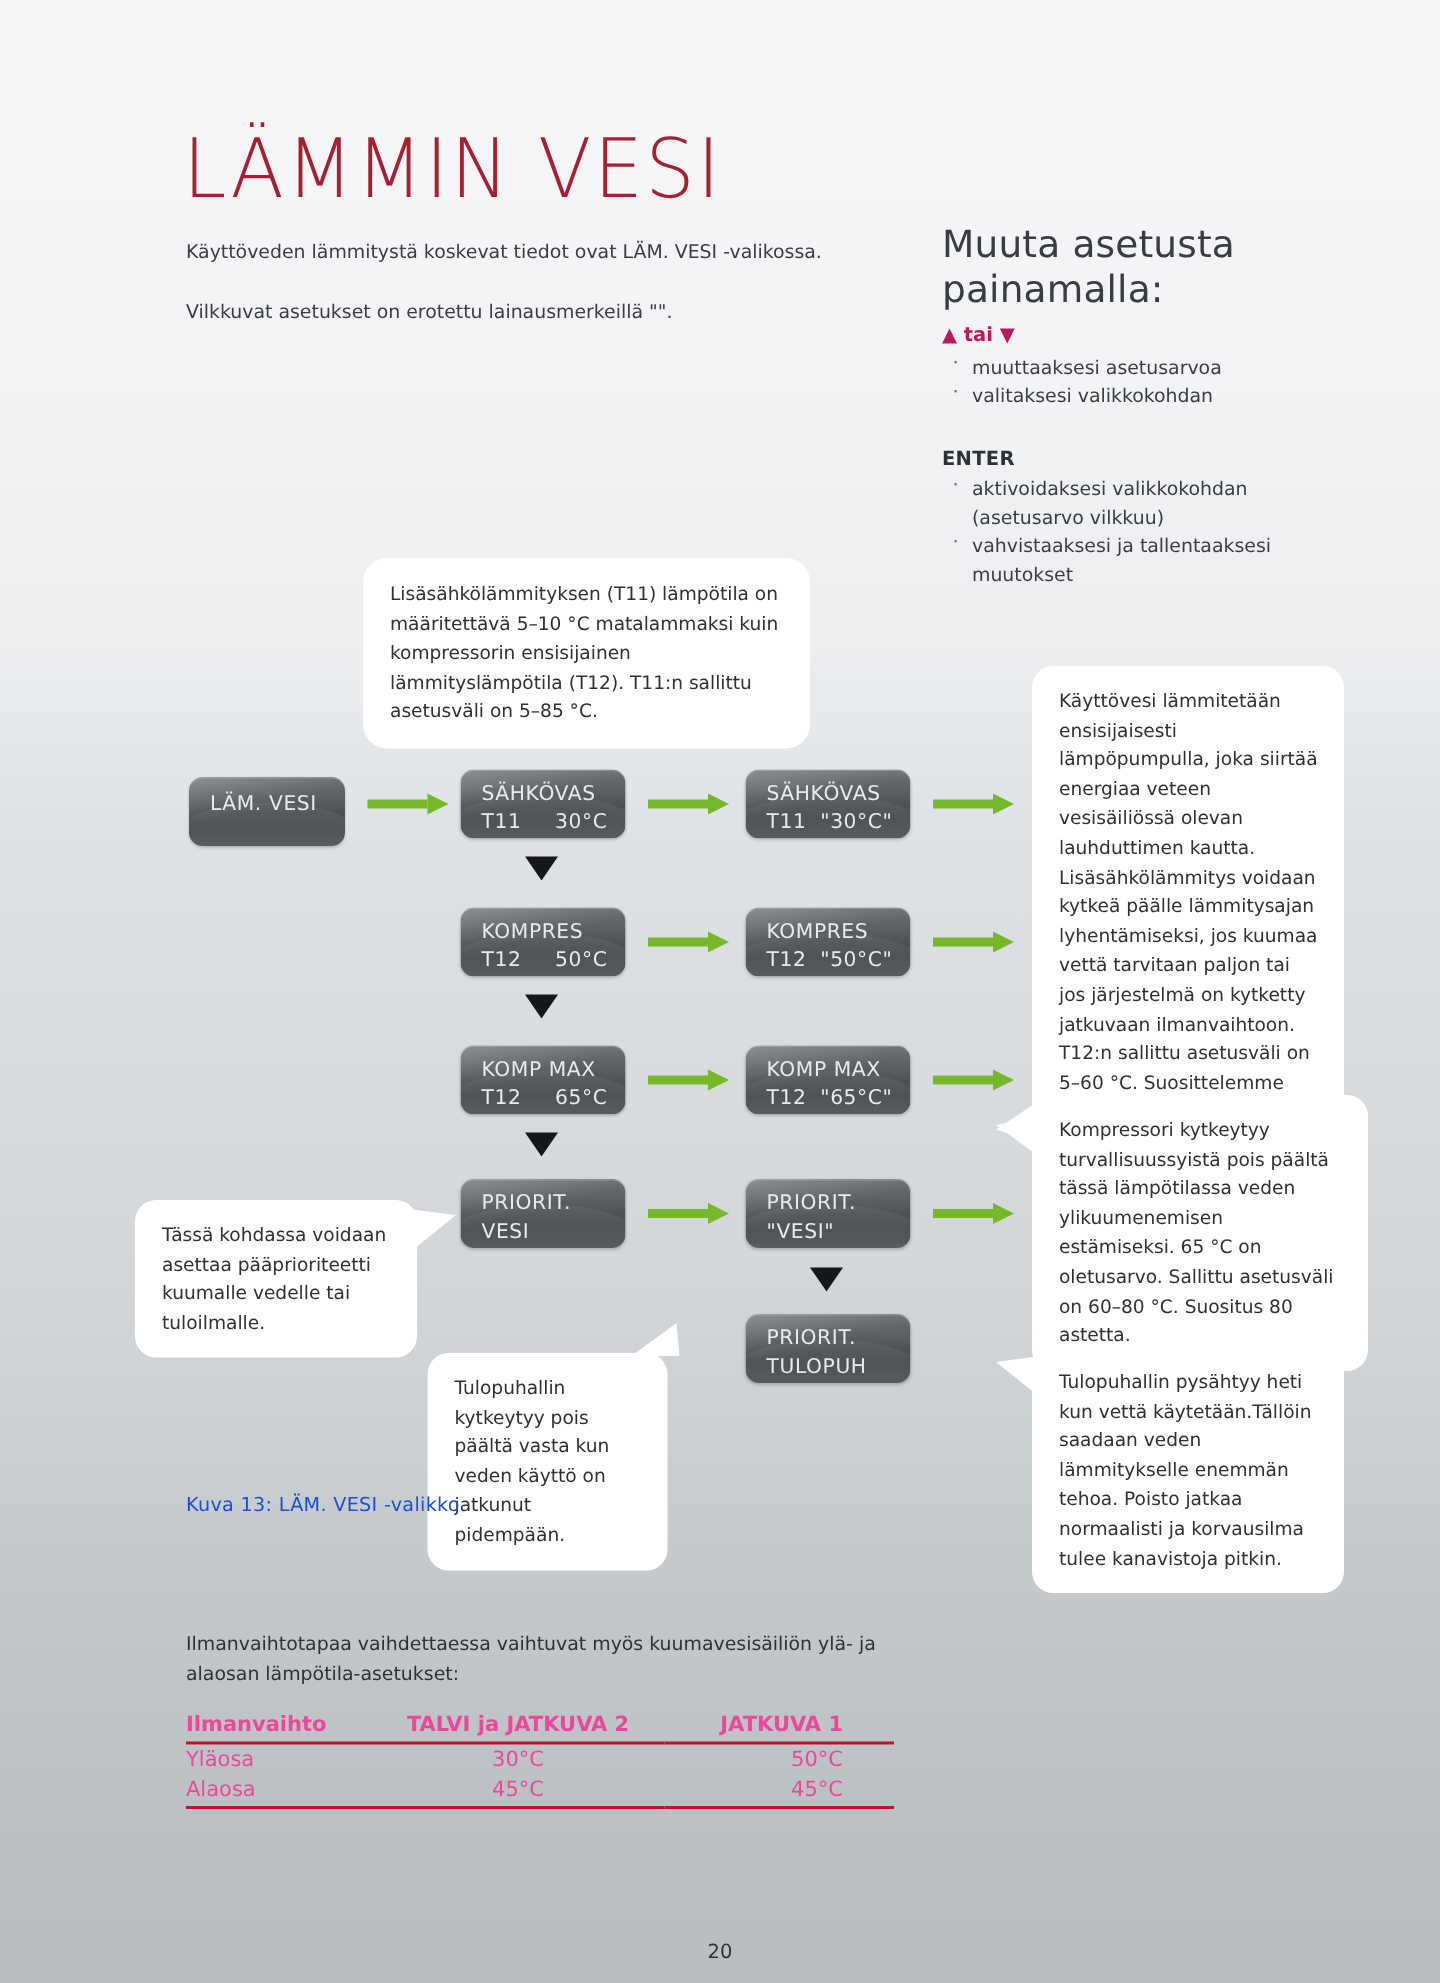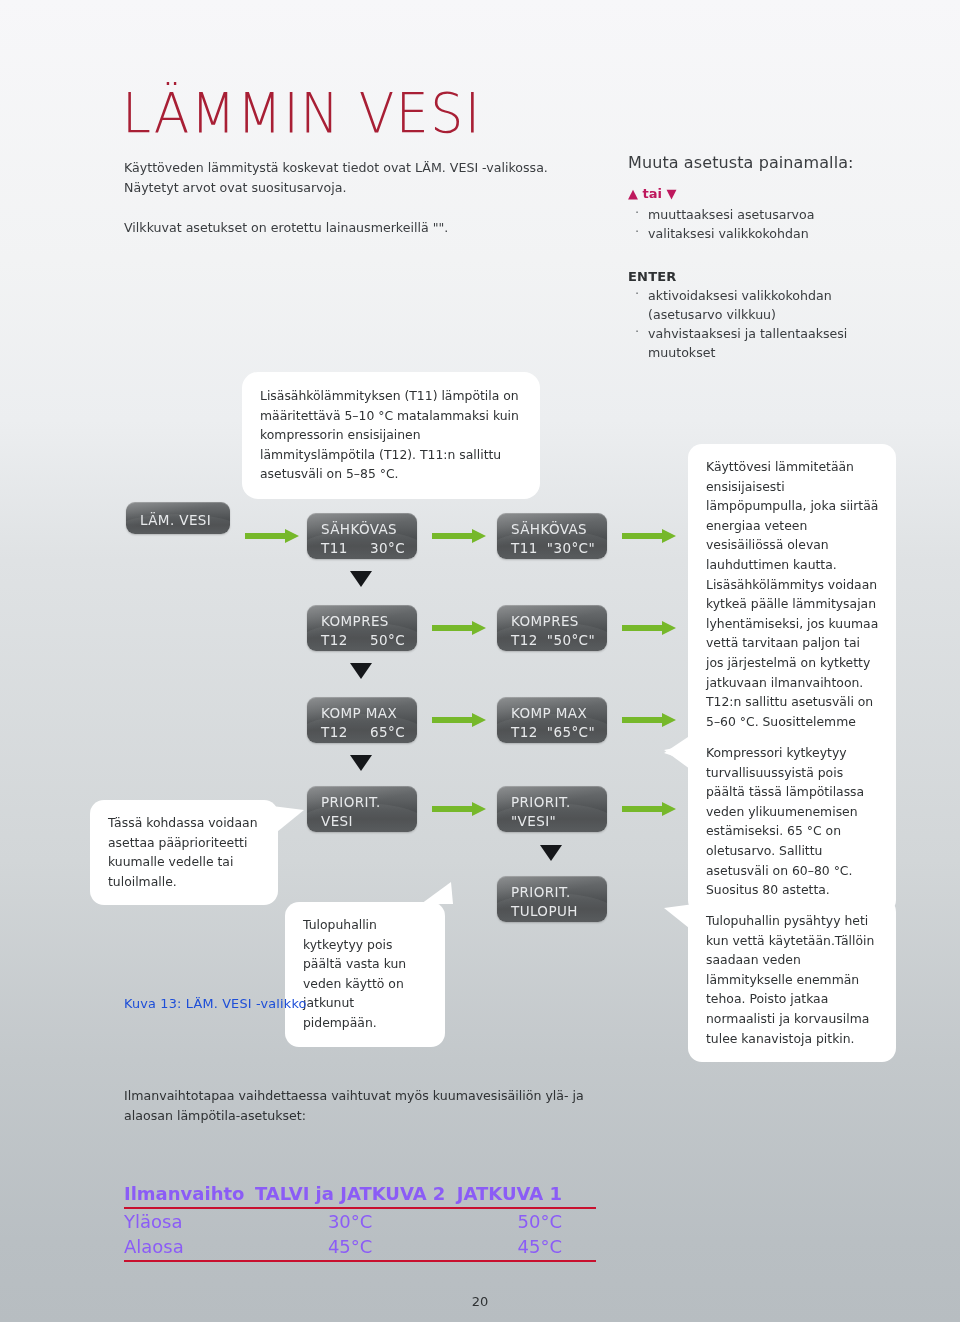--- a/index.html
+++ b/index.html
@@ -52,21 +52,21 @@
 
   
   #instructions {
     position: absolute;
     left: 628px;
     top: 148px;
     width: 300px;
     color: #2f3234;
   }
   #instructions h2 {
-    font-size: 16px;
+    font-size: 25px;
     font-weight: 400;
     line-height: 30px;
     color: #3a3d40;
     letter-spacing: 0.1px;
   }
   #instructions .key-line {
     font-size: 13px;
     margin-top: 7px;
     line-height: 18px;
     font-weight: 700;
@@ -135,21 +135,21 @@
   }
 
   
   #callout-hw { left: 688px; top: 444px; width: 208px; }
   #callout-hw .tail {
     left: -24px; bottom: 22px;
     border-top: 20px solid transparent;
     border-bottom: 10px solid transparent;
     border-right: 30px solid #ffffff;
   }
-  #callout-comp { left: 688px; top: 730px; width: 208px; }
+  #callout-comp { left: 688px; top: 730px; width: 224px; }
   #callout-comp .tail {
     left: -24px; top: 14px;
     border-top: 6px solid transparent;
     border-bottom: 22px solid transparent;
     border-right: 30px solid #ffffff;
   }
   #callout-fan { left: 688px; top: 898px; width: 208px; }
   #callout-fan .tail {
     left: -24px; top: 6px;
     border-top: 4px solid transparent;
@@ -206,21 +206,21 @@
     z-index: 2;
   }
   .disp .row .lbl { }
   .disp .row .val { }
   .disp .single {
     line-height: 19px;
     position: relative;
     z-index: 2;
   }
 
-  #disp-lamvesi { left: 126px; top: 502px; width: 104px; height: 32px; padding-top: 9px; }
+  #disp-lamvesi { left: 126px; top: 518px; width: 104px; height: 46px; padding-top: 9px; }
   #disp-sah1    { left: 307px; top: 513px; width: 110px; height: 46px; }
   #disp-sah2    { left: 497px; top: 513px; width: 110px; height: 46px; }
   #disp-komp1   { left: 307px; top: 605px; width: 110px; height: 46px; }
   #disp-komp2   { left: 497px; top: 605px; width: 110px; height: 46px; }
   #disp-kmax1   { left: 307px; top: 697px; width: 110px; height: 46px; }
   #disp-kmax2   { left: 497px; top: 697px; width: 110px; height: 46px; }
   #disp-prio1   { left: 307px; top: 786px; width: 110px; height: 46px; }
   #disp-prio2   { left: 497px; top: 786px; width: 110px; height: 46px; }
   #disp-prio3   { left: 497px; top: 876px; width: 110px; height: 46px; }
 
@@ -272,23 +272,22 @@
     font-size: 12.6px;
     line-height: 20px;
     color: #2f3234;
   }
   #vent-table {
     position: absolute;
     left: 124px;
     top: 1140px;
     width: 472px;
     border-collapse: collapse;
-    font-size: 18px;
-    color: #8b5cf6;
-    margin-top: 41px;
+    font-size: 14px;
+    color: #ec4899;
   }
   #vent-table th {
     text-align: left;
     font-weight: 700;
     padding: 2px 0 3px 0;
     border-bottom: 2px solid #c8102e;
   }
   #vent-table th.c, #vent-table td.c { text-align: center; }
   #vent-table th.r, #vent-table td.r { text-align: right; padding-right: 34px; }
   #vent-table td {
@@ -307,21 +306,20 @@
     color: #2f3234;
   }
 </style>
 </head>
 <body>
 
 <div id="page-title">LÄMMIN VESI</div>
 
 <div id="intro-block">
   <p>Käyttöveden lämmitystä koskevat tiedot ovat LÄM. VESI  -valikossa.</p>
-  <p>Näytetyt arvot ovat suositusarvoja.</p>
   <div class="gap"></div>
   <p>Vilkkuvat asetukset on erotettu lainausmerkeillä "".</p>
 </div>
 
 <div id="instructions">
   <h2>Muuta asetusta painamalla:</h2>
 
   <div class="key-line">▲ tai ▼</div>
   <ul>
     <li>muuttaaksesi asetusarvoa</li>

